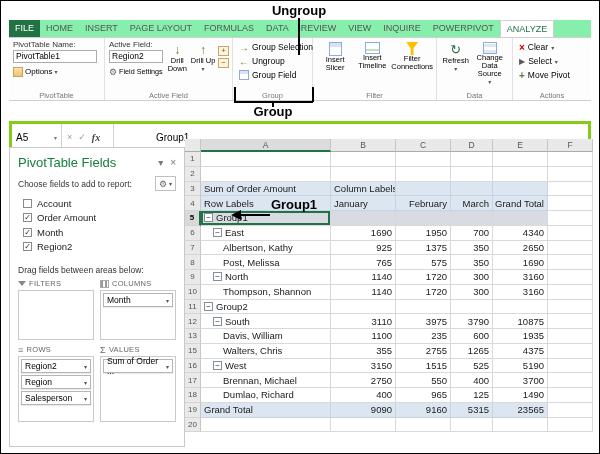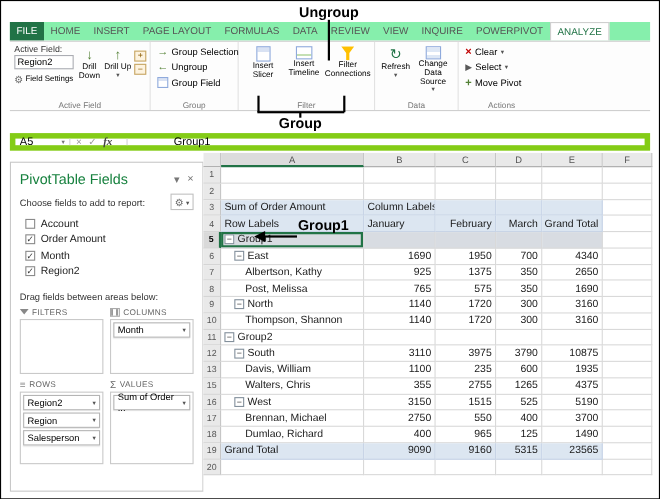--- a/index.html
+++ b/index.html
@@ -55,21 +55,21 @@
   .ln{position:absolute;background:#000;}
   .ln-ungroup{left:297px;top:17px;width:1.5px;height:37px;}
   .br-l{left:233px;top:86px;width:1.5px;height:15px;}
   .br-r{left:311px;top:86px;width:1.5px;height:15px;}
   .br-h{left:233px;top:100px;width:79px;height:1.5px;}
   .br-c{left:271px;top:101px;width:1.5px;height:5px;}
   .g1-line{left:239px;top:213px;width:30px;height:2px;}
   .g1-head{position:absolute;left:230px;top:209px;width:0;height:0;border-right:10px solid #000;border-top:5px solid transparent;border-bottom:5px solid transparent;}
 
   
-  .fbar{position:absolute;left:8px;top:120px;right:8px;height:16px;border:5px solid #84cc16;background:#fff;display:flex;align-items:stretch;font-size:10px;}
+  .fbar{position:absolute;left:8px;top:120px;right:8px;height:32px;border:3px solid #84cc16;background:#fff;display:flex;align-items:stretch;font-size:10px;}
   .namebox{width:50px;border-right:1px solid #d4d4d4;display:flex;align-items:center;justify-content:space-between;padding:0 4px;}
   .nbdd{font-size:6px;color:#777;}
   .fbtns{width:52px;border-right:1px solid #d4d4d4;display:flex;align-items:center;gap:6px;padding:0 5px;}
   .fbx{color:#999;font-size:9px;}
   .fx{font-family:"Liberation Serif",serif;font-style:italic;font-weight:bold;font-size:10px;color:#444;}
   .fcontent{flex:1;display:flex;align-items:center;padding-left:42px;}
 
   
   .panel{position:absolute;left:8px;top:146px;width:176px;height:300px;border:1px solid #c8c8c8;background:#fff;overflow:hidden;}
   .ptitle-row{display:flex;align-items:center;padding:7px 8px 4px;}
@@ -127,20 +127,30 @@
       <div class="tab">DATA</div>
       <div class="tab">REVIEW</div>
       <div class="tab">VIEW</div>
       <div class="tab">INQUIRE</div>
       <div class="tab">POWERPIVOT</div>
       <div class="tab active">ANALYZE</div>
     </div>
 
   <div class="ribbon">
 
+    <div class="rg" style="width:96px">
+      <div class="tiny">PivotTable Name:</div>
+      <div class="tbox" style="width:84px">PivotTable1</div>
+      <div class="rbtn">
+        <span class="ic i-options"></span>
+        <span>Options</span>
+        <span class="dd">▾</span>
+      </div>
+      <div class="glabel">PivotTable</div>
+    </div>
 
     <div class="rg" style="width:128px">
       <div class="af-wrap">
         <div class="af-left">
           <div class="tiny">Active Field:</div>
           <div class="tbox">Region2</div>
           <div class="rbtn">
             <span class="ic i-gear">⚙</span>
             <span>Field Settings</span>
           </div>

